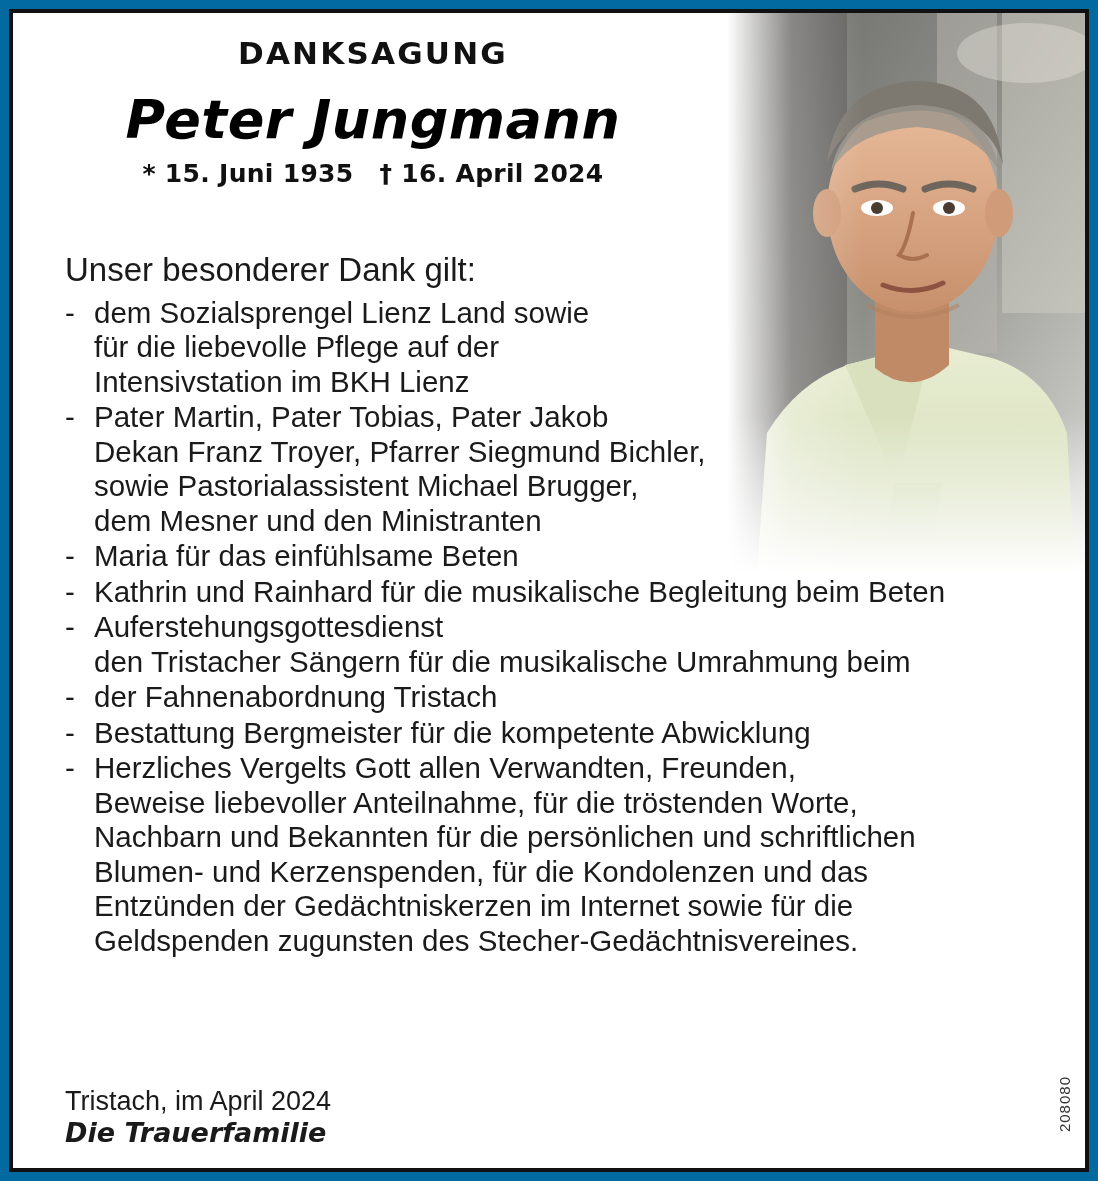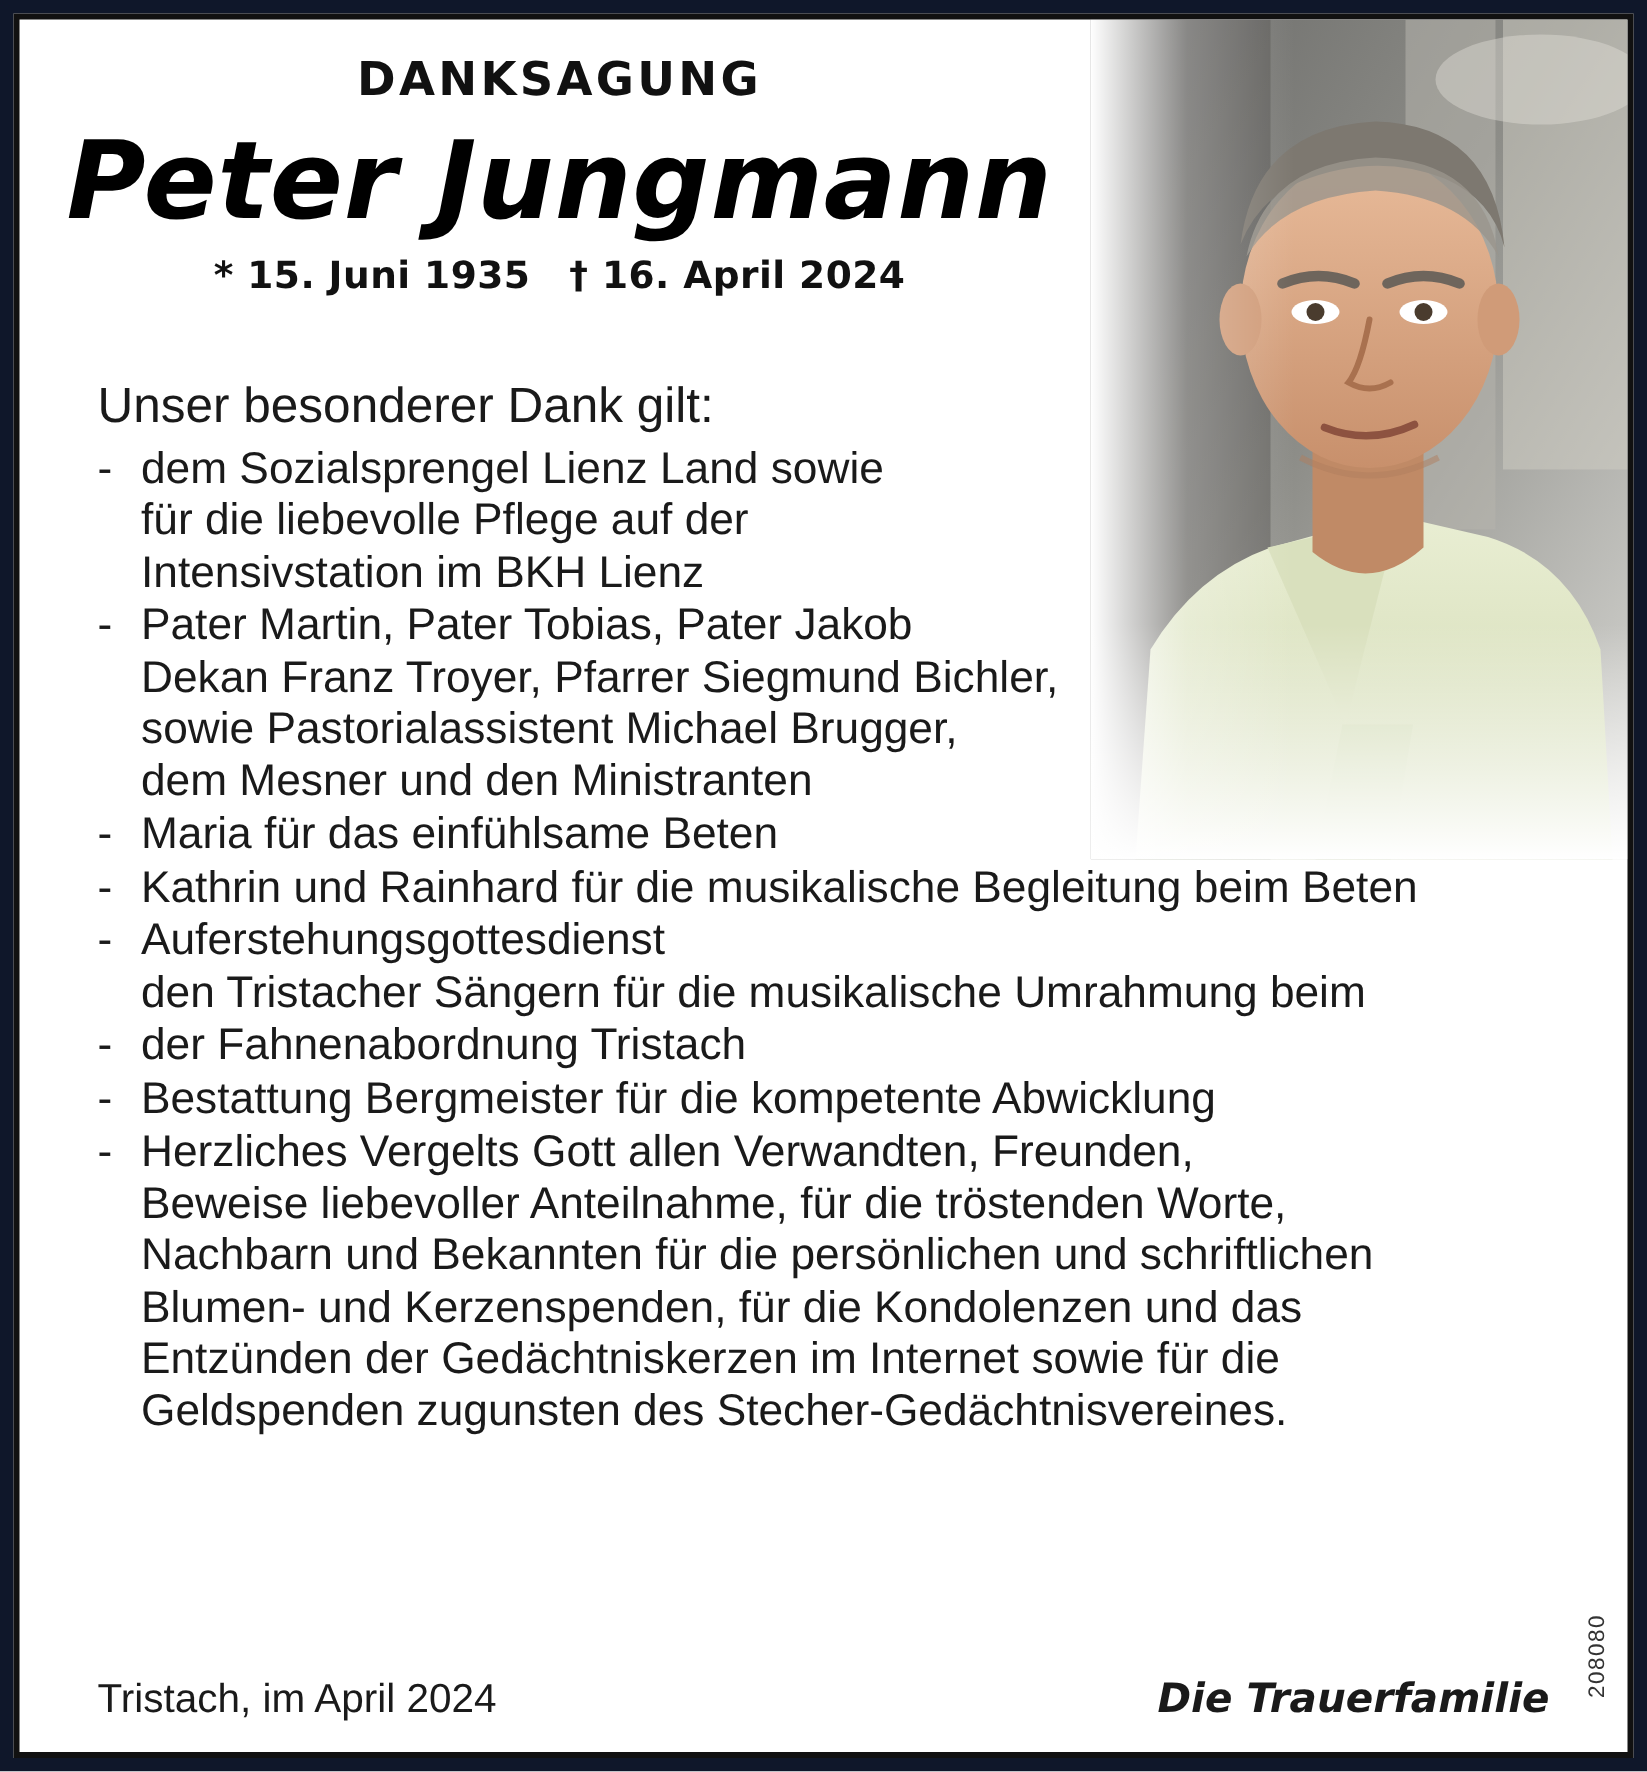--- a/index.html
+++ b/index.html
@@ -7,21 +7,21 @@
     padding: 0;
     background: #ffffff;
   }
   body {
     font-family: "Liberation Sans", sans-serif;
   }
   .page {
     position: relative;
     width: 1098px;
     height: 1181px;
-    background: #0f172a;
+    background: #0369a1;
     box-sizing: border-box;
     overflow: hidden;
   }
   .frame {
     position: absolute;
     left: 9px;
     top: 9px;
     width: 1080px;
     height: 1163px;
     border: 4px solid #111111;
@@ -64,25 +64,25 @@
     font-weight: bold;
     font-size: 31px;
     letter-spacing: 2.2px;
     color: #111111;
     margin: 0 0 4px 0;
   }
   .name {
     font-family: "DejaVu Sans", sans-serif;
     font-style: italic;
     font-weight: bold;
-    font-size: 72px;
+    font-size: 54px;
     color: #000000;
     letter-spacing: 0.5px;
     line-height: 1.2;
-    margin: 6px 0 6px 0;
+    margin: 17px 0 6px 0;
   }
   .dates {
     font-family: "DejaVu Sans", sans-serif;
     font-weight: bold;
     font-size: 25px;
     color: #111111;
     letter-spacing: 0.3px;
   }
   .dates .sep {
     display: inline-block;
@@ -127,23 +127,24 @@
   }
 
   
   .footer {
     position: absolute;
     left: 52px;
     right: 52px;
     bottom: 20px;
     display: flex;
     justify-content: space-between;
-    align-items: flex-end;
+    align-items: flex-start;
     font-size: 27px;
     color: #1a1a1a;
+    flex-direction: column;
   }
   .footer .place {
     font-family: "Liberation Sans", sans-serif;
   }
   .footer .family {
     font-family: "DejaVu Sans", sans-serif;
     font-style: italic;
     font-weight: bold;
     font-size: 27px;
   }

